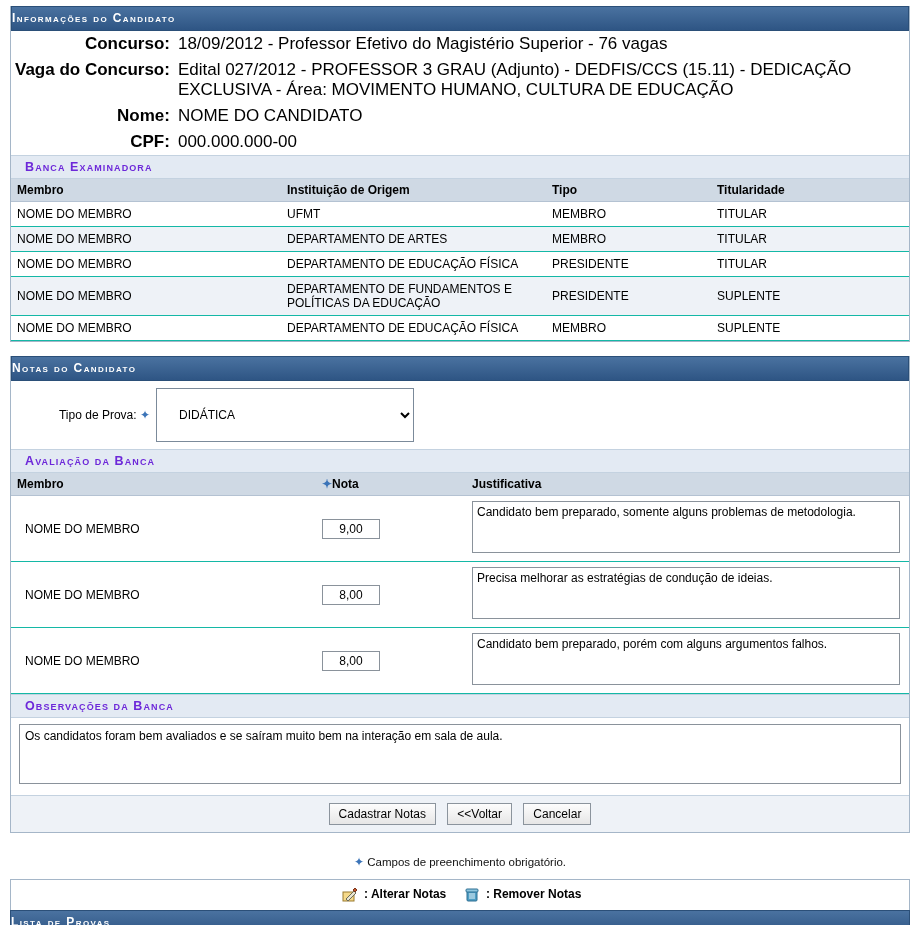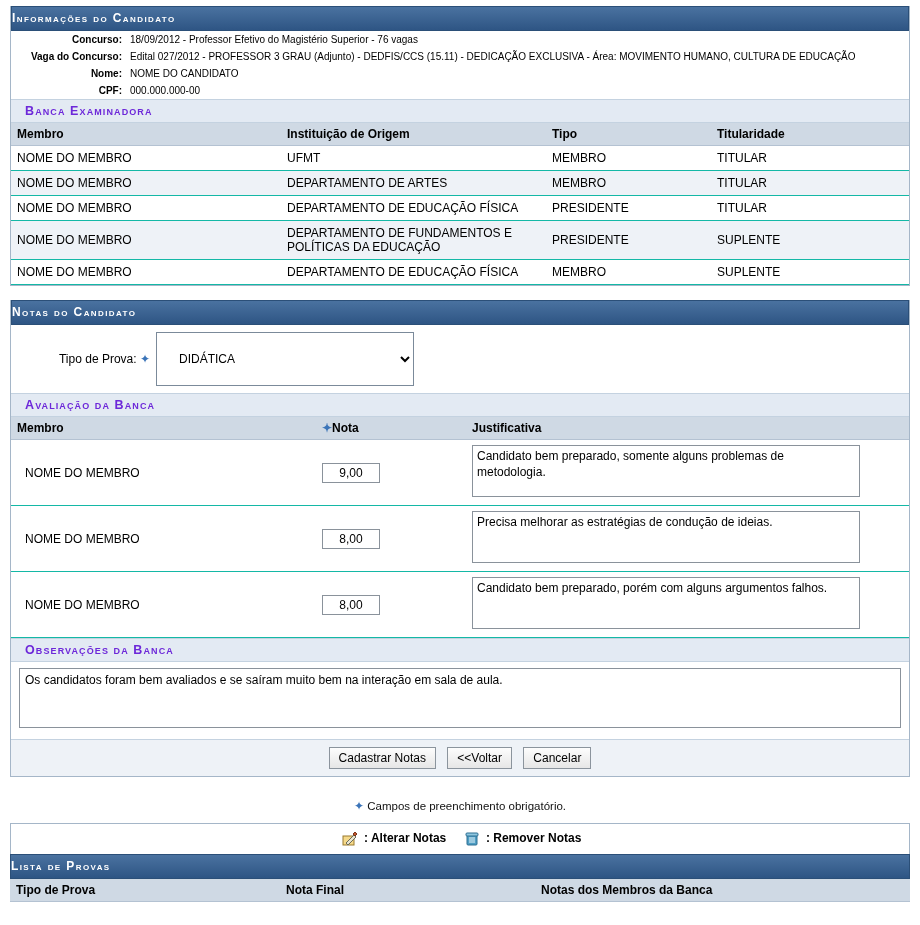--- a/index.html
+++ b/index.html
@@ -33,21 +33,21 @@
     border: 1px solid #2b4f78;
     font-variant: small-caps;
   }
   .info-table {
     width: 100%;
     border-collapse: collapse;
   }
   .info-table td {
     padding: 3px 4px;
     vertical-align: top;
-    font-size: 10px;
+    font-size: 17px;
   }
   .info-label {
     text-align: right;
     font-weight: bold;
     white-space: nowrap;
     width: 115px;
     padding-right: 5px;
   }
   .subheader {
     background: #e3eaf3;
@@ -101,21 +101,21 @@
   input.nota {
     width: 58px;
     font-family: "Liberation Sans", sans-serif;
     font-size: 12px;
     padding: 2px 3px;
     border: 1px solid #8a929b;
     background: #ffffff;
     text-align: center;
   }
   textarea.justif {
-    width: 388px;
+    width: 428px;
     height: 52px;
     resize: none;
     font-family: "Liberation Sans", sans-serif;
     font-size: 12px;
     padding: 3px 4px;
     border: 1px solid #8a929b;
     background: #ffffff;
     line-height: 1.3;
     overflow: hidden;
   }

